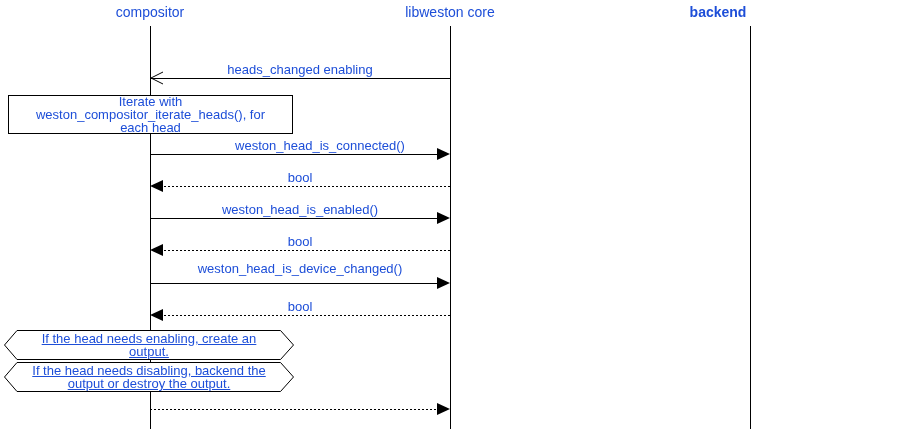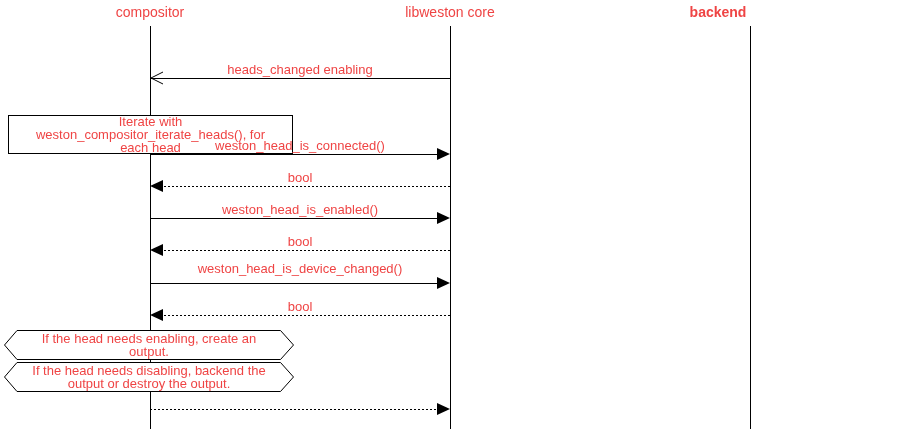--- a/index.html
+++ b/index.html
@@ -1,21 +1,21 @@
 <!DOCTYPE html>
 <html><head>
 <meta charset="utf-8">
 <style>
   html, body { margin: 0; padding: 0; background: #ffffff; }
   #canvas {
     position: relative;
     width: 900px;
     height: 429px;
     background: #ffffff;
-    color: #ef4444;
+    color: #1d4ed8;
     font-family: "Liberation Sans", "DejaVu Sans", sans-serif;
     overflow: hidden;
   }
   .actor {
     position: absolute;
     top: 4px;
     width: 200px;
     text-align: center;
     font-size: 14px;
     line-height: 16px;
@@ -58,30 +58,30 @@
   .note-box {
     position: absolute;
     left: 8px; top: 95px; width: 285px; height: 39px;
     box-sizing: border-box;
     background: #fff;
     border: 1px solid #000;
     display: flex; align-items: center; justify-content: center;
     text-align: center;
     font-size: 13px; line-height: 13px;
     white-space: pre-line;
-    margin-top: 20px;
   }
   .hex-shape { position: absolute; left: 4px; width: 290px; height: 30px; }
   .hex-text {
     position: absolute;
     left: 4px; width: 290px; height: 30px;
     display: flex; align-items: center; justify-content: center;
     text-align: center;
     font-size: 13px; line-height: 13.5px;
     white-space: pre-line;
+    text-decoration: underline;
   }
   .divider {
     position: absolute;
     left: 75px; top: 41px; width: 750px; height: 16px;
     display: flex; align-items: center;
   }
   .divider .seg {
     flex: 1; height: 1px;
     background: repeating-linear-gradient(to right, #000 0 2px, transparent 2px 4px);
   }
@@ -106,21 +106,21 @@
   <div class="msg-label" style="top:62px;">heads_changed enabling</div>
   <div class="solid-line" style="left:150px; top:78px; width:300px;"></div>
   <svg class="open-arrow" style="left:150px; top:71px;" width="14" height="14">
     <path d="M13,1 L1,7 L13,13" stroke="#000" stroke-width="1" fill="none"></path>
   </svg>
 
   <div class="note-box">Iterate with
 weston_compositor_iterate_heads(), for
 each head</div>
 
-  <div class="msg-label" style="top:138px;">weston_head_is_connected()</div>
+  <div class="msg-label" style="top:138px;padding-left:20px;">weston_head_is_connected()</div>
   <div class="solid-line" style="left:150px; top:154px; width:298px;"></div>
   <div class="tri-right" style="left:437px; top:148px;"></div>
 
   <div class="msg-label" style="top:170px;">bool</div>
   <div class="dotted-line" style="left:152px; top:186px; width:298px;"></div>
   <div class="tri-left" style="left:150px; top:180px;"></div>
 
   <div class="msg-label" style="top:202px;">weston_head_is_enabled()</div>
   <div class="solid-line" style="left:150px; top:218px; width:298px;"></div>
   <div class="tri-right" style="left:437px; top:212px;"></div>

